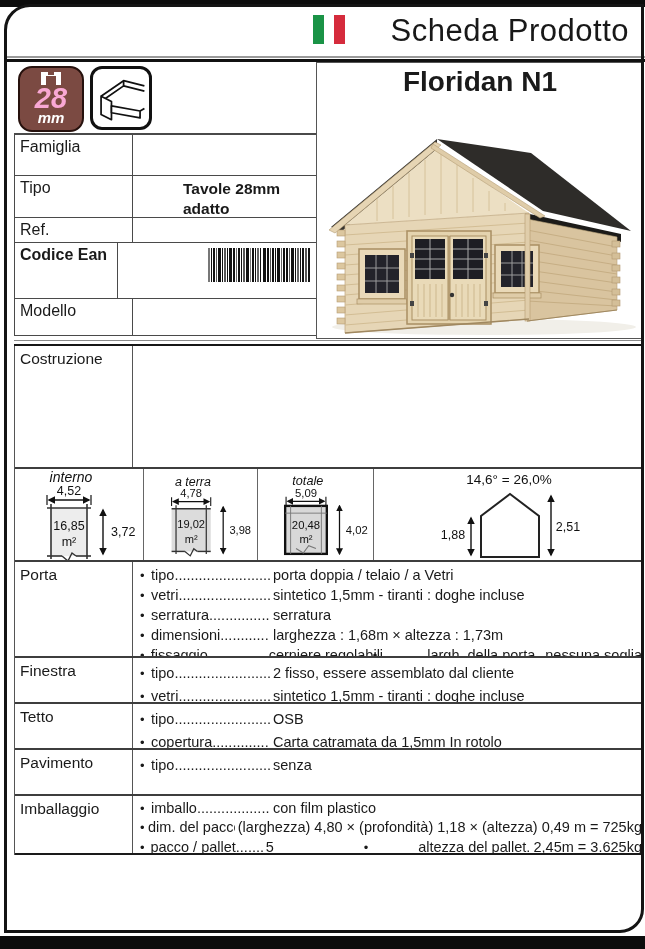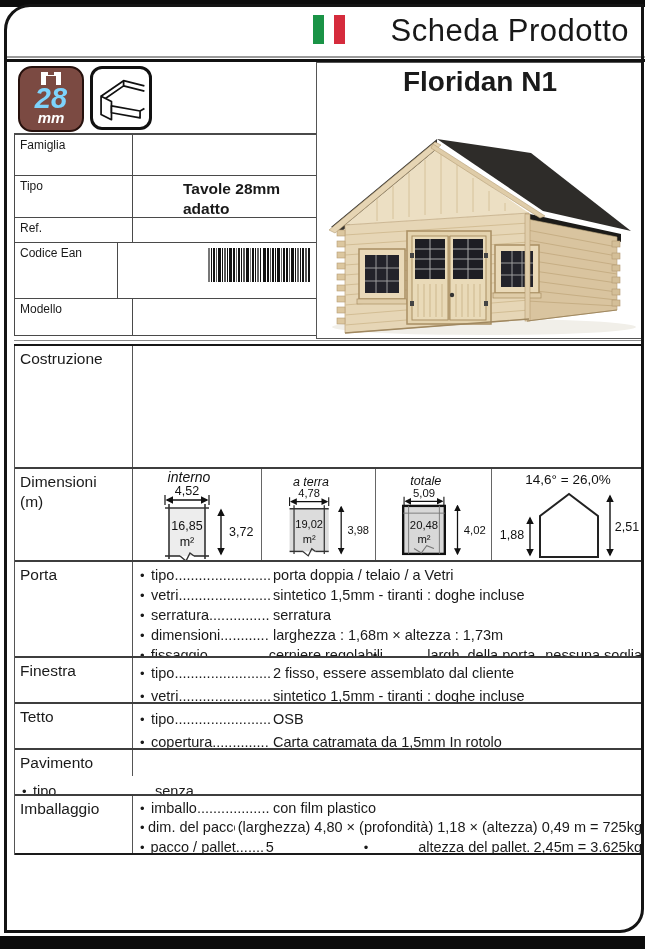--- a/index.html
+++ b/index.html
@@ -19,54 +19,54 @@
   .flag .g { background:#1a9346; }
   .flag .w { background:#ffffff; }
   .flag .r { background:#d52b3c; }
   .hdr-sep { position:absolute; left:4px; top:56px; width:641px; height:6px;
              border-top:2px solid #9a9a9a; border-bottom:3px solid #111; }
 
   
   .badge28 { position:absolute; left:18px; top:66px; width:66px; height:66px; background:#7b4a42;
              border:2px solid #26110d; border-radius:14px; display:flex; flex-direction:column;
              align-items:center; justify-content:flex-start; padding-top:4px; }
-  .badge28 .n  { color:#7dd3fc; font-size:29px; font-weight:bold; font-style:italic; line-height:26px; }
+  .badge28 .n  { color:#f9a8d4; font-size:29px; font-weight:bold; font-style:italic; line-height:26px; }
   .badge28 .u  { color:#fff; font-size:15px; font-weight:bold; font-style:italic; line-height:14px; }
   .badge-corner { position:absolute; left:90px; top:66px; width:62px; height:64px; background:#fff;
              border:3px solid #111; border-radius:12px; display:flex; align-items:center; justify-content:center; }
 
   
   .info-table { position:absolute; left:14px; top:133px; width:302px;
                 border-top:2px solid #4a4a4a; border-left:1.5px solid #4a4a4a; }
   .irow { display:flex; border-bottom:1.5px solid #4a4a4a; }
-  .irow .lab { width:118px; border-right:1.5px solid #4a4a4a; padding:3px 5px; font-size:12px; }
+  .irow .lab { width:118px; border-right:1.5px solid #4a4a4a; padding:3px 5px; font-size:16px; }
   .irow .val { flex:1; padding:3px 6px; font-size:15px;margin-left:44px; }
   .h-famiglia{ height:41px; } .h-tipo{ height:42px; } .h-ref{ height:25px; }
-  .h-ean{ height:56px; } .h-modello{ height:37px; }
+  .h-ean{ height:56px;font-weight:bold; } .h-modello{ height:37px; }
   .tipo-val { font-weight:bold; font-size:15.5px; width:120px; line-height:20px; }
 
   
   .product-box { position:absolute; left:316px; top:62px; width:328px; height:277px; border:1.5px solid #555; background:#fff; }
   .product-title { text-align:center; font-size:28px; font-weight:bold; padding-top:3px; }
   .shed-wrap { position:absolute; left:2px; top:40px; width:320px; height:232px; }
 
   
   .mid-sep { position:absolute; left:14px; top:340px; width:629px; height:6px;
              border-top:1.5px solid #8a8a8a; border-bottom:2.5px solid #161616; }
 
   
   .specs { position:absolute; left:14px; top:346px; width:629px;
            border-left:1.5px solid #555; border-right:1.5px solid #555; }
   .srow { display:flex; border-bottom:2px solid #3d3d3d; }
   .srow:last-child { border-bottom:2.5px solid #1a1a1a; }
   .srow .slab { width:118px; border-right:1.5px solid #555; padding:3px 5px; font-size:15.5px; line-height:20px; }
   .srow .scont { flex:1; padding:2px 0 0 7px; font-size:14.5px; overflow:hidden; }
   .r-legno { height:28px; } .r-costr { height:123px; } .r-dim { height:93px; }
   .r-porta { height:96px; } .r-fin { height:46px; } .r-tetto { height:46px; }
-  .r-pav { height:46px;flex-direction:column; } .r-imb { height:59px; }
+  .r-pav { height:46px; } .r-imb { height:59px; }
   .r-legno .scont { display:flex; align-items:center; padding-top:0; }
   .costr-text { max-width:505px; line-height:20.5px; padding-top:2px; }
 
   
   .item { display:flex; align-items:baseline; white-space:nowrap; }
   .r-porta .item { line-height:18.9px; } .r-porta .scont{ padding-top:4px; }
   .r-fin .item, .r-tetto .item { line-height:22px; } .r-fin .scont,.r-tetto .scont{ padding-top:4px; }
   .r-pav .item { line-height:22px; } .r-pav .scont{ padding-top:4px; }
   .r-imb .item { line-height:19.3px; } .r-imb .scont{ padding-top:3px; }
   .blt { width:11px; font-size:13px; }
@@ -332,24 +332,20 @@
   <div class="mid-sep"></div>
 
   <div class="specs">
 
 
     <div class="srow r-costr">
       <div class="slab">Costruzione</div>
     </div>
 
     <div class="srow r-dim">
-      <div class="slab">
-        <div>Dimensioni</div>
-        <div>(m)</div>
-      </div>
       <div class="scont" style="padding:0">
         <div class="dimcells">
           <div class="dc dc1">
             <svg width="127" height="91" viewBox="0 0 127 91">
               <defs>
                   <marker id="a1" viewBox="0 0 10 10" refX="8" refY="5" markerWidth="5.5" markerHeight="5.5" orient="auto-start-reverse">
                     <path d="M0 0L10 5L0 10z" fill="#111"></path>
                   </marker>
                 </defs>
               <text x="55" y="13" text-anchor="middle" font-size="14" font-style="italic">interno</text>

